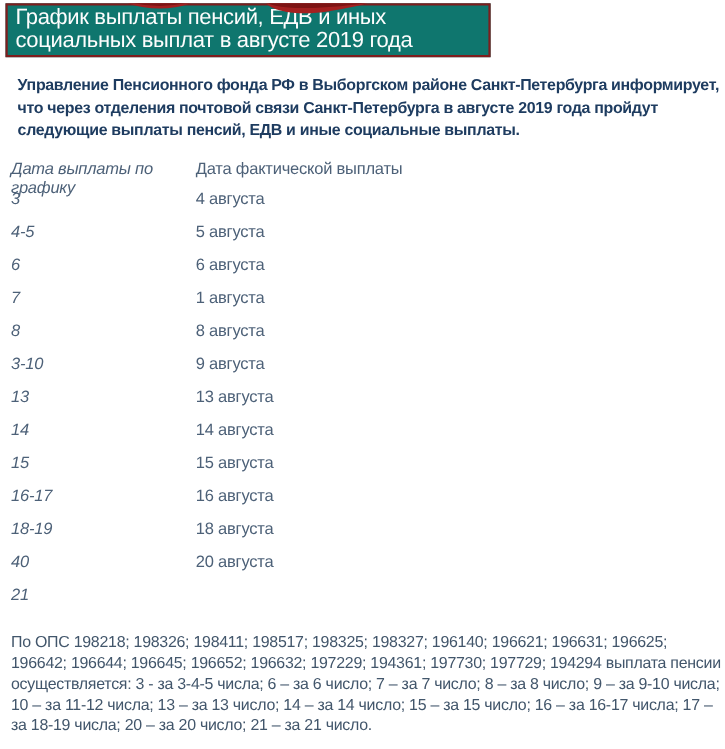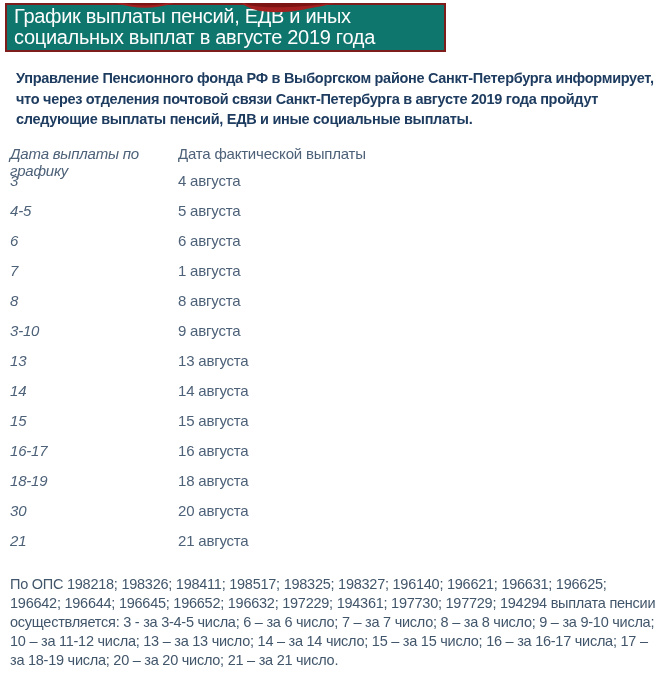--- a/index.html
+++ b/index.html
@@ -132,26 +132,25 @@
     <div class="c1">16-17</div>
     <div class="c2">16 августа</div>
   </div>
 
   <div class="trow">
     <div class="c1">18-19</div>
     <div class="c2">18 августа</div>
   </div>
 
   <div class="trow">
-    <div class="c1">30</div>
+    <div class="c1">40</div>
     <div class="c2">20 августа</div>
   </div>
 
   <div class="trow">
     <div class="c1">21</div>
-    <div class="c2">21 августа</div>
   </div>
 </div>
   </div>
 
   <p class="footer-note">По ОПС 198218; 198326; 198411; 198517; 198325; 198327; 196140; 196621; 196631; 196625; 196642; 196644; 196645; 196652; 196632; 197229; 194361; 197730; 197729; 194294 выплата пенсии осуществляется: 3 - за 3-4-5 числа; 6 – за 6 число; 7 – за 7 число; 8 – за 8 число; 9 – за 9-10 числа; 10 – за 11-12 числа; 13 – за 13 число; 14 – за 14 число; 15 – за 15 число; 16 – за 16-17 числа; 17 – за 18-19 числа; 20 – за 20 число; 21 – за 21 число.</p>
 
 </div>
 
 </body></html>

